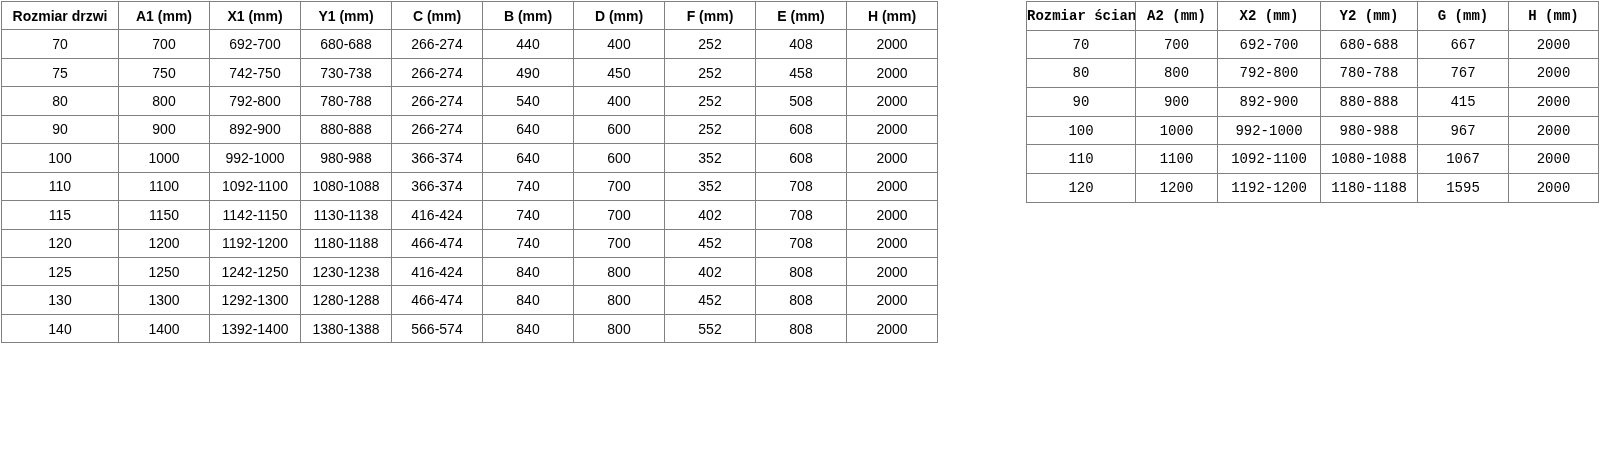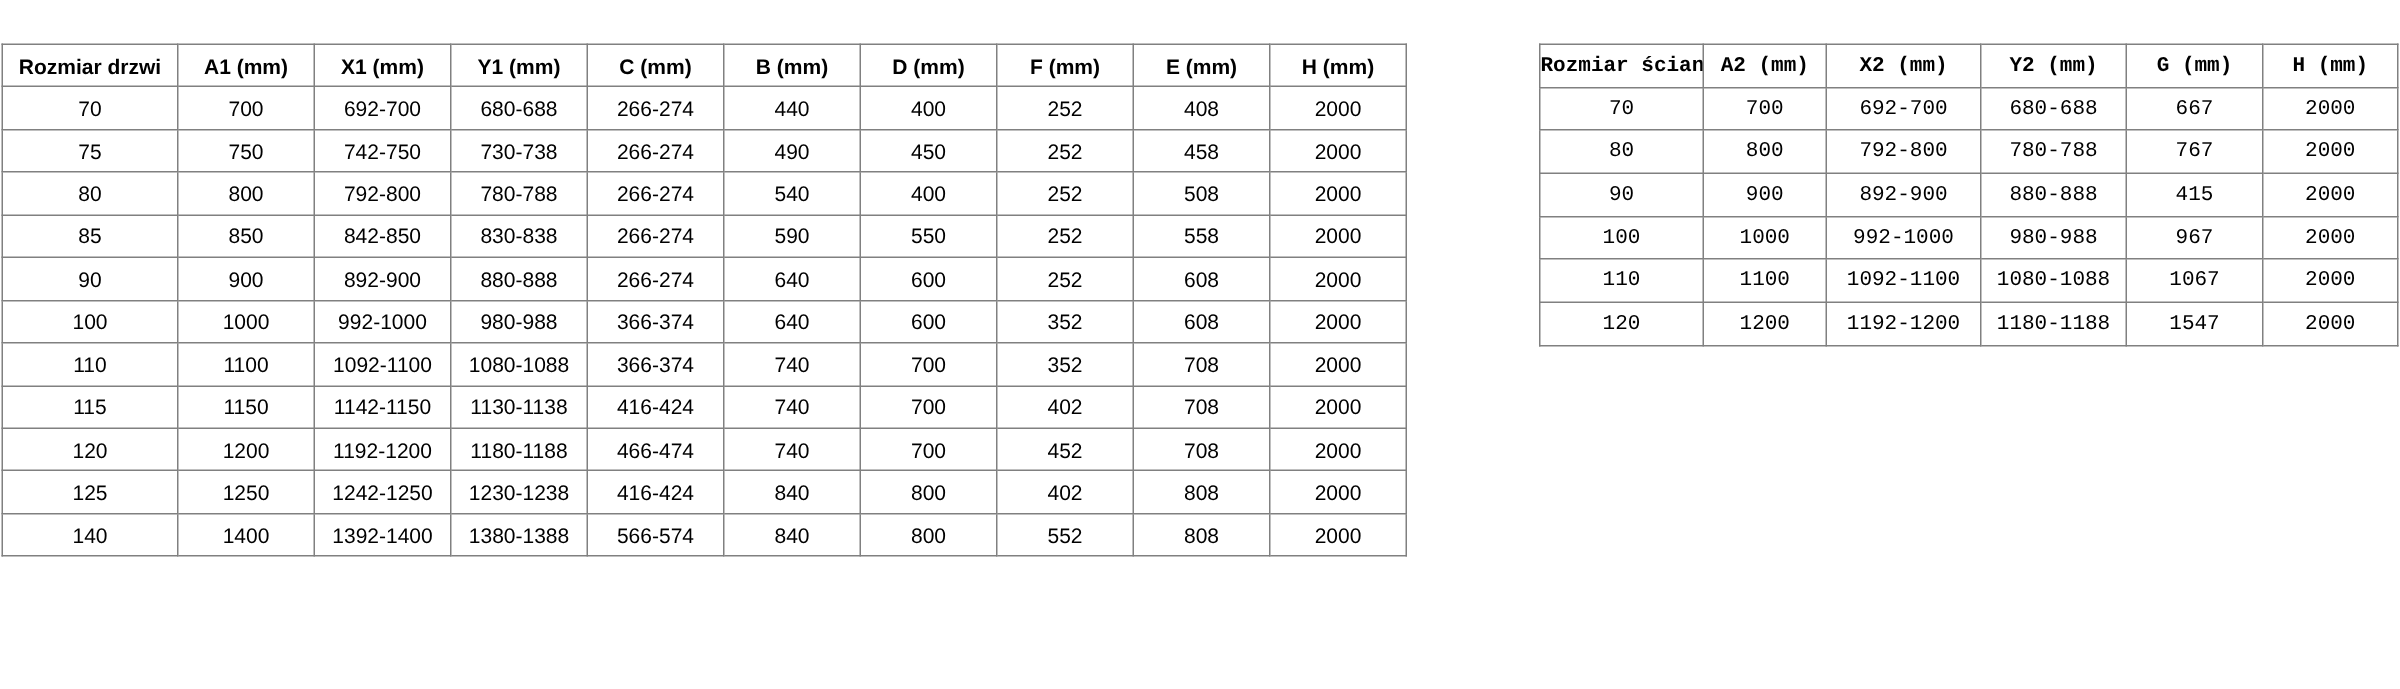--- a/index.html
+++ b/index.html
@@ -13,21 +13,20 @@
     position: relative;
     font-family: "Liberation Sans", sans-serif;
     color: #000000;
   }
   table.spec-table {
     border-collapse: collapse;
     table-layout: fixed;
     position: absolute;
     top: 1px;
     background: #ffffff;
-    margin-top: 28px;
   }
   table.spec-table th,
   table.spec-table td {
     border: 1px solid #808080;
     text-align: center;
     vertical-align: middle;
     font-size: 14px;
     line-height: 1;
     padding: 0;
     overflow: hidden;
@@ -119,32 +118,20 @@
         <td>792-800</td>
         <td>780-788</td>
         <td>266-274</td>
         <td>540</td>
         <td>400</td>
         <td>252</td>
         <td>508</td>
         <td>2000</td>
       </tr>
       <tr>
-        <td>85</td>
-        <td>850</td>
-        <td>842-850</td>
-        <td>830-838</td>
-        <td>266-274</td>
-        <td>590</td>
-        <td>550</td>
-        <td>252</td>
-        <td>558</td>
-        <td>2000</td>
-      </tr>
-      <tr>
         <td>90</td>
         <td>900</td>
         <td>892-900</td>
         <td>880-888</td>
         <td>266-274</td>
         <td>640</td>
         <td>600</td>
         <td>252</td>
         <td>608</td>
         <td>2000</td>
@@ -203,20 +190,32 @@
         <td>1242-1250</td>
         <td>1230-1238</td>
         <td>416-424</td>
         <td>840</td>
         <td>800</td>
         <td>402</td>
         <td>808</td>
         <td>2000</td>
       </tr>
       <tr>
+        <td>130</td>
+        <td>1300</td>
+        <td>1292-1300</td>
+        <td>1280-1288</td>
+        <td>466-474</td>
+        <td>840</td>
+        <td>800</td>
+        <td>452</td>
+        <td>808</td>
+        <td>2000</td>
+      </tr>
+      <tr>
         <td>140</td>
         <td>1400</td>
         <td>1392-1400</td>
         <td>1380-1388</td>
         <td>566-574</td>
         <td>840</td>
         <td>800</td>
         <td>552</td>
         <td>808</td>
         <td>2000</td>
@@ -282,17 +281,17 @@
         <td>1092-1100</td>
         <td>1080-1088</td>
         <td>1067</td>
         <td>2000</td>
       </tr>
       <tr>
         <td>120</td>
         <td>1200</td>
         <td>1192-1200</td>
         <td>1180-1188</td>
-        <td>1547</td>
+        <td>1595</td>
         <td>2000</td>
       </tr>
     </tbody>
   </table>
 
 </body></html>

